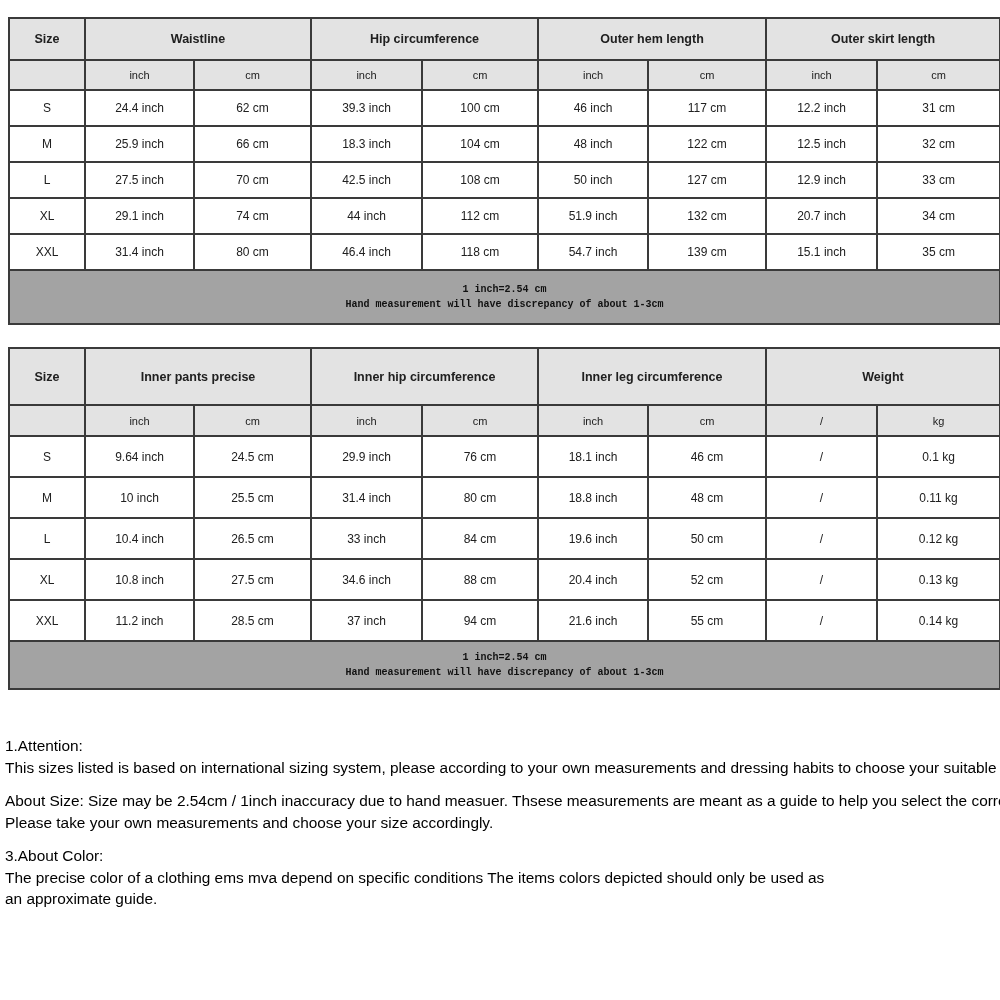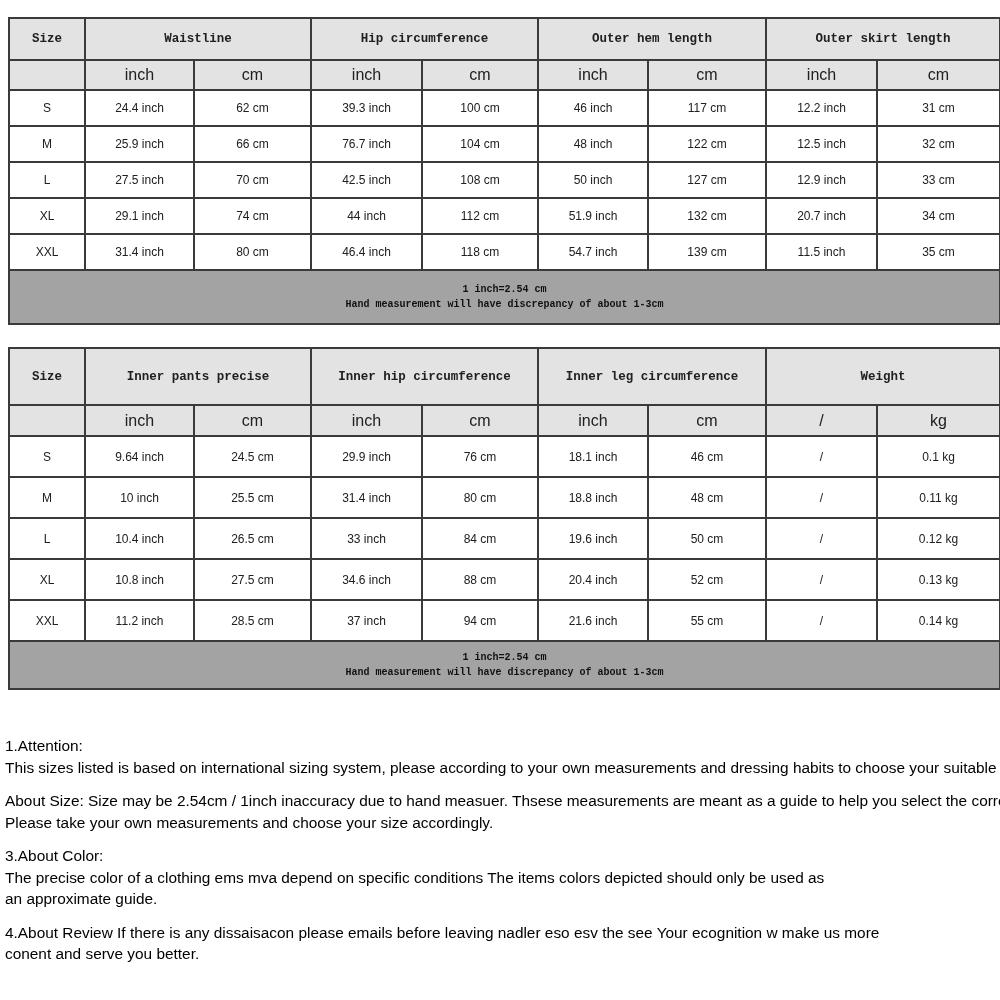--- a/index.html
+++ b/index.html
@@ -25,25 +25,24 @@
     padding: 0;
     text-align: center;
     vertical-align: middle;
     overflow: hidden;
   }
   .size-table .h1 th {
     background: #e3e3e3;
     font-size: 12.5px;
     font-weight: bold;
     color: #202020;
-    font-family: Liberation Mono, monospace;
   }
   .size-table .h2 th {
     background: #e3e3e3;
-    font-size: 16px;
+    font-size: 11px;
     font-weight: normal;
     color: #202020;
   }
   .size-table td.value-cell, .size-table td.size-cell {
     font-size: 12px;
     color: #202020;
     background: #ffffff;
   }
   .t1 { top: 17px; }
   .t2 { top: 347px; }
@@ -119,21 +118,21 @@
         <td class="value-cell">100 cm</td>
         <td class="value-cell">46 inch</td>
         <td class="value-cell">117 cm</td>
         <td class="value-cell">12.2 inch</td>
         <td class="value-cell">31 cm</td>
       </tr>
       <tr class="data">
         <td class="size-cell">M</td>
         <td class="value-cell">25.9 inch</td>
         <td class="value-cell">66 cm</td>
-        <td class="value-cell">76.7 inch</td>
+        <td class="value-cell">18.3 inch</td>
         <td class="value-cell">104 cm</td>
         <td class="value-cell">48 inch</td>
         <td class="value-cell">122 cm</td>
         <td class="value-cell">12.5 inch</td>
         <td class="value-cell">32 cm</td>
       </tr>
       <tr class="data">
         <td class="size-cell">L</td>
         <td class="value-cell">27.5 inch</td>
         <td class="value-cell">70 cm</td>
@@ -156,21 +155,21 @@
         <td class="value-cell">34 cm</td>
       </tr>
       <tr class="data">
         <td class="size-cell">XXL</td>
         <td class="value-cell">31.4 inch</td>
         <td class="value-cell">80 cm</td>
         <td class="value-cell">46.4 inch</td>
         <td class="value-cell">118 cm</td>
         <td class="value-cell">54.7 inch</td>
         <td class="value-cell">139 cm</td>
-        <td class="value-cell">11.5 inch</td>
+        <td class="value-cell">15.1 inch</td>
         <td class="value-cell">35 cm</td>
       </tr>
       <tr class="foot">
         <td colspan="9">
           <div>1 inch=2.54 cm</div>
           <div>Hand measurement will have discrepancy of about 1-3cm</div>
         </td>
       </tr>
     </tbody>
   </table>
@@ -278,17 +277,13 @@
     </div>
     <div class="note">
       <div class="note-line">About Size: Size may be 2.54cm / 1inch inaccuracy due to hand measuer. Thsese measurements are meant as a guide to help you select the correct size.</div>
       <div class="note-line">Please take your own measurements and choose your size accordingly.</div>
     </div>
     <div class="note">
       <div class="note-line">3.About Color:</div>
       <div class="note-line">The precise color of a clothing ems mva depend on specific conditions The items colors depicted should only be used as</div>
       <div class="note-line">an approximate guide.</div>
     </div>
-    <div class="note">
-      <div class="note-line">4.About Review If there is any dissaisacon please emails before leaving nadler eso esv the see Your ecognition w make us more</div>
-      <div class="note-line">conent and serve you better.</div>
-    </div>
   </div>
 
 </body></html>

